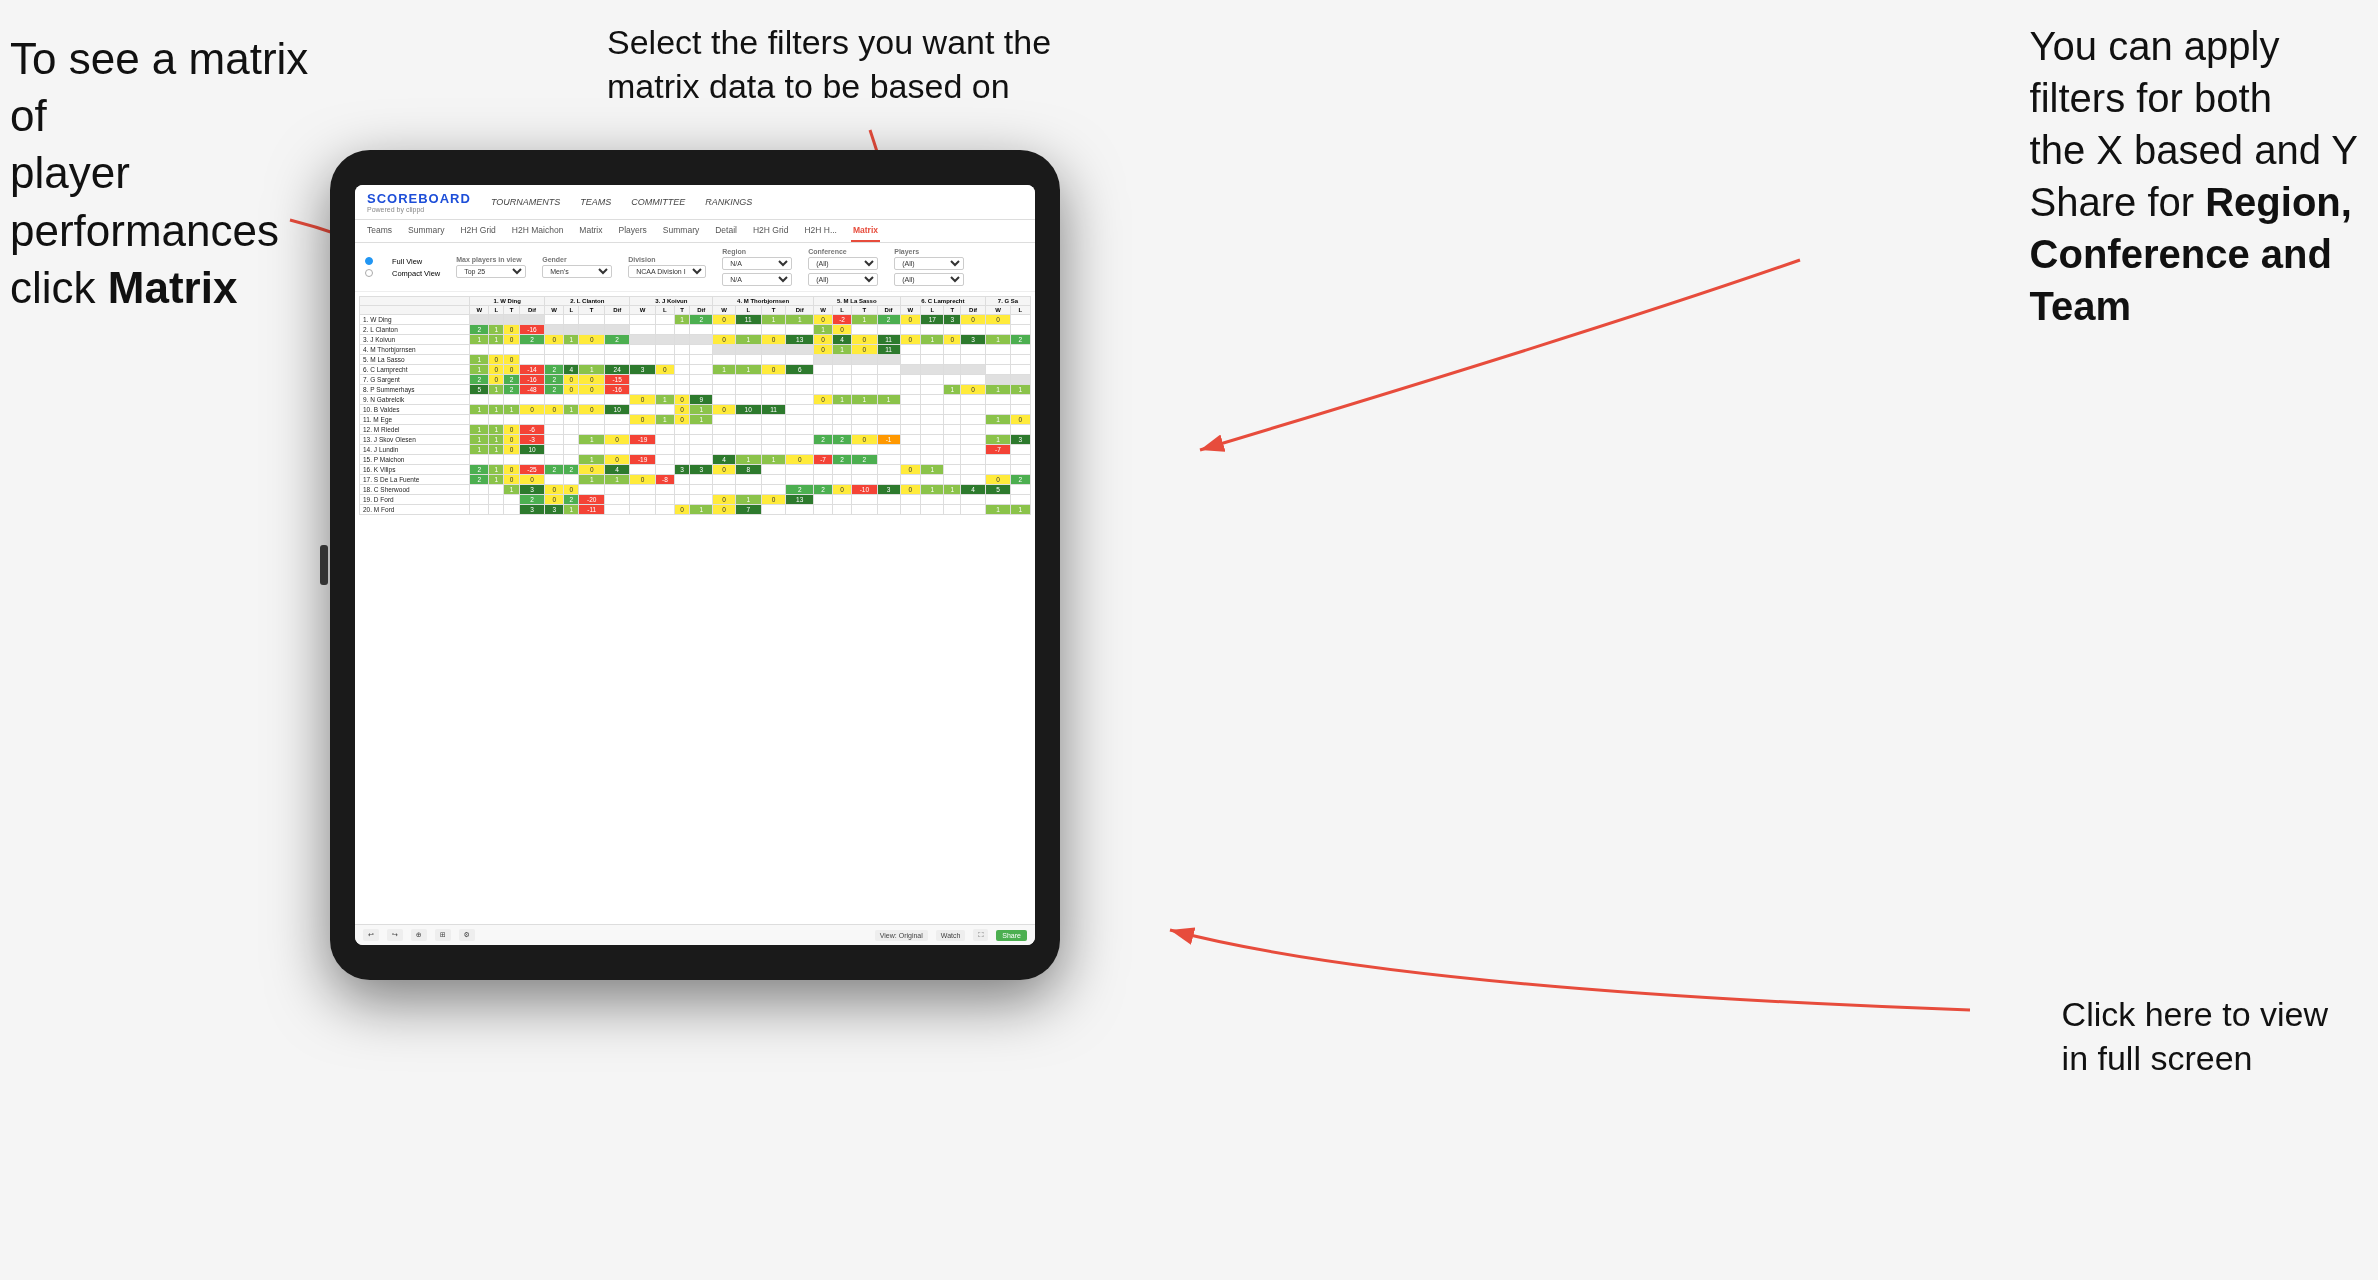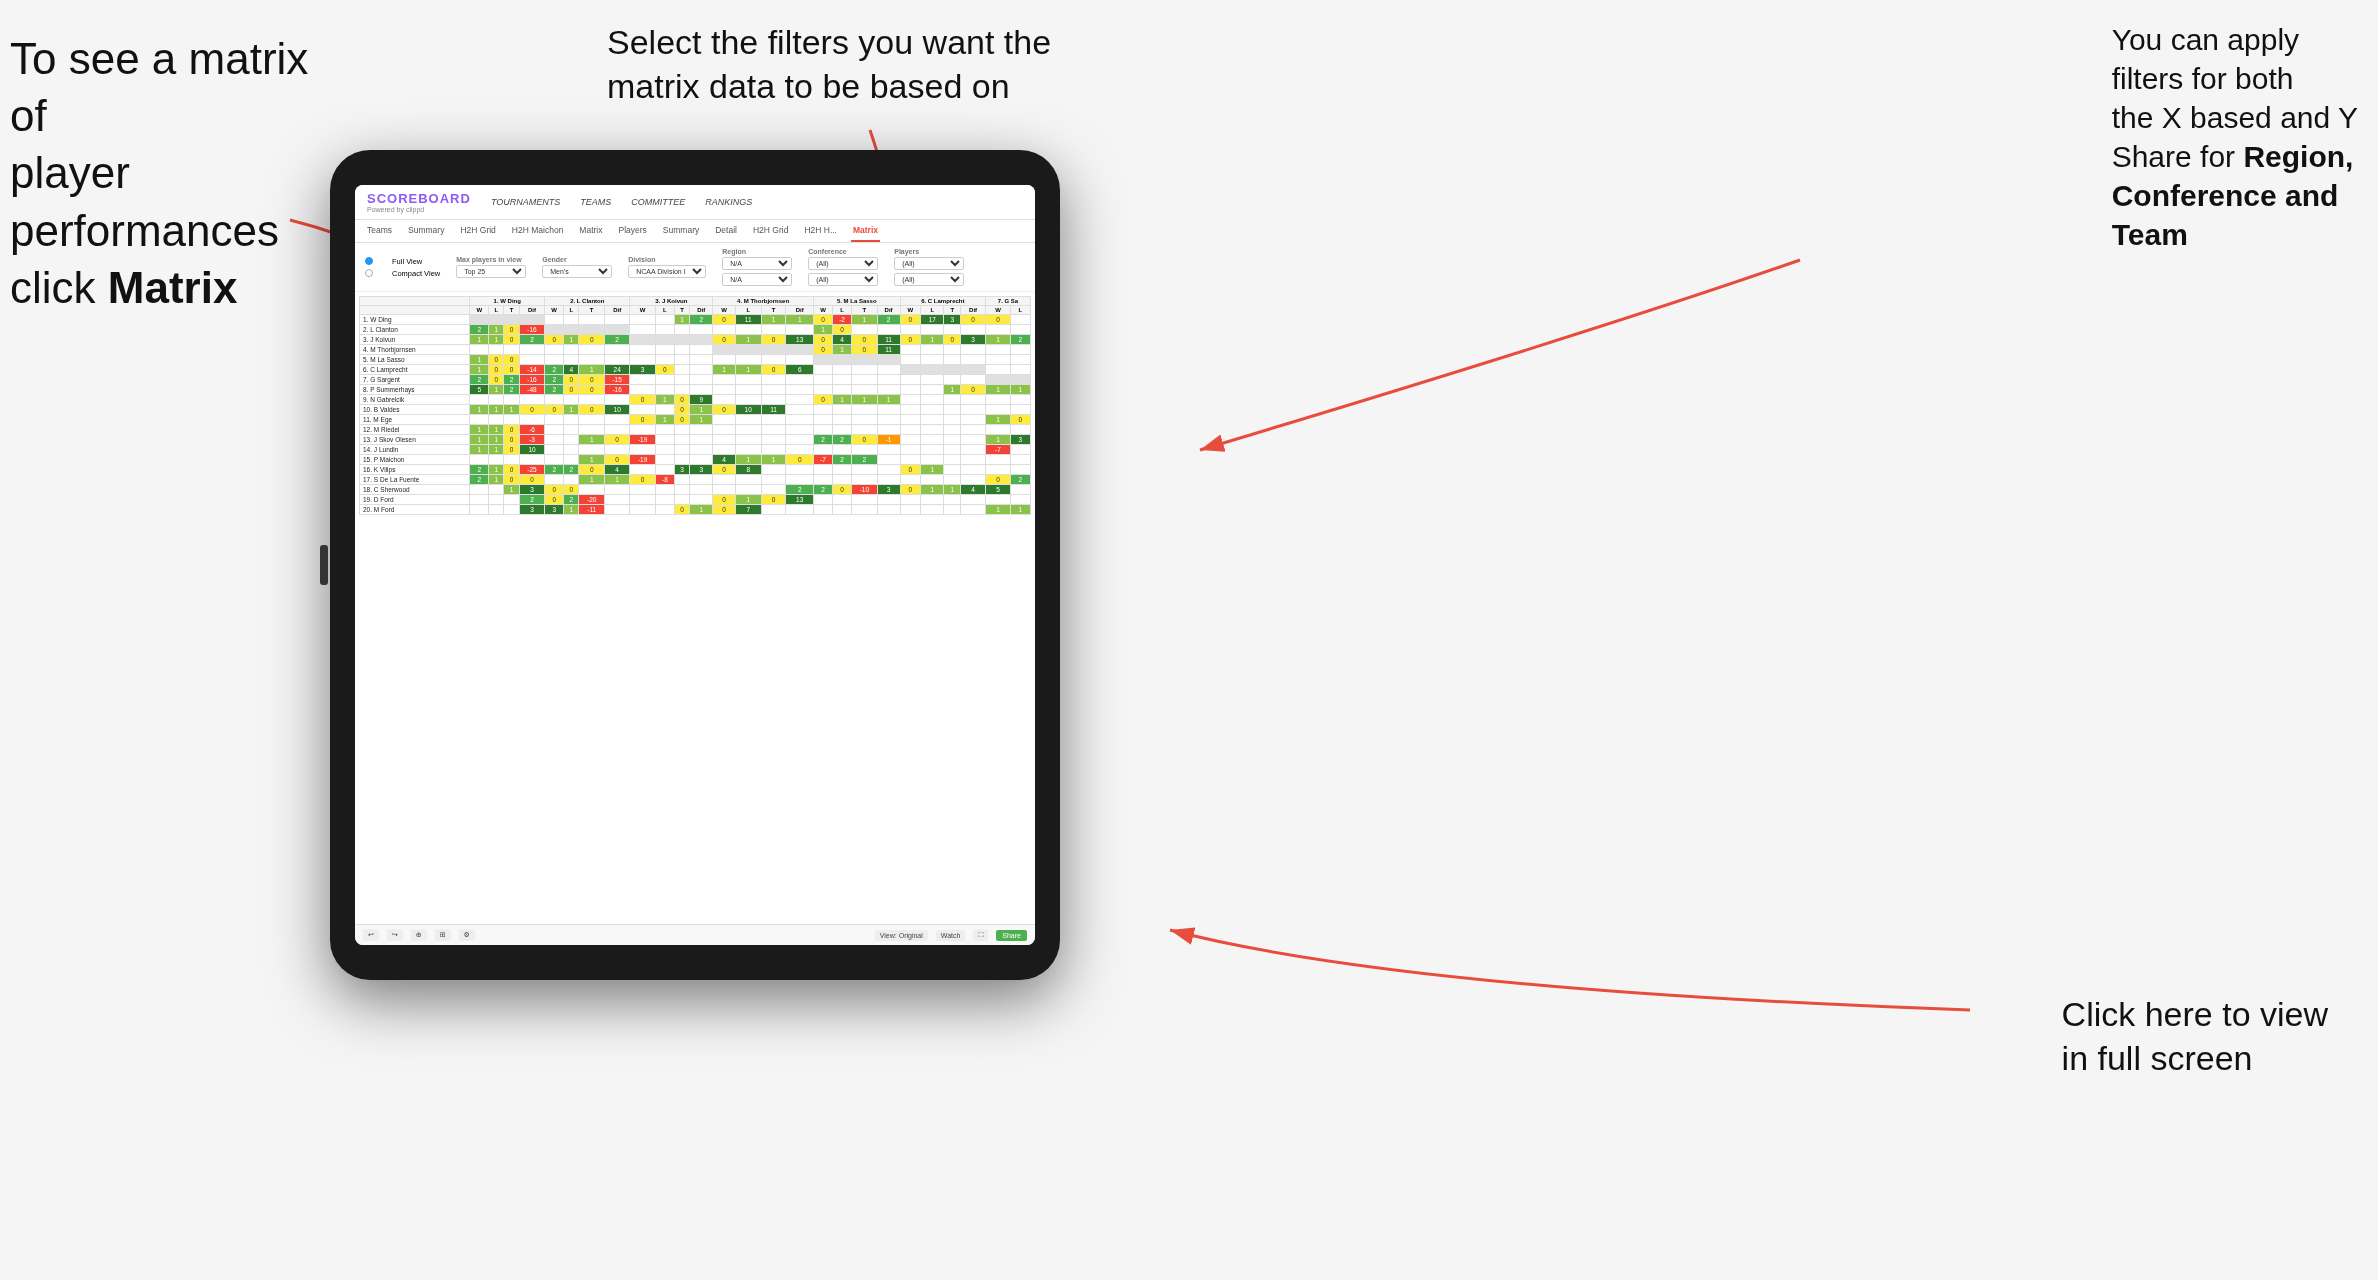--- a/index.html
+++ b/index.html
@@ -77,21 +77,21 @@
       gap: 20px;
       flex-shrink: 0;
     }
     .logo-area {
       display: flex;
       flex-direction: column;
     }
     .logo-text {
       font-size: 13px;
       font-weight: 700;
-      color: #8b5cf6;
+      color: #1d4ed8;
       letter-spacing: 1px;
       text-align: right;
     }
     .logo-sub {
       font-size: 7px;
       color: #888;
     }
     .nav-items {
       display: flex;
       gap: 20px;
@@ -257,21 +257,21 @@
   <span>To see a matrix of</span><br>
   <span>player performances</span><br>
   <span>click </span><strong>Matrix</strong>
 </div>
 
 <div class="annotation" style="position:absolute; top:20px; left:590px; max-width:500px; font-size:34px;margin-left:17px;">
   <span>Select the filters you want the</span><br>
   <span>matrix data to be based on</span>
 </div>
 
-<div class="annotation" style="position:absolute; top:20px; right:20px; max-width:340px; font-size:30px;">
+<div class="annotation" style="position:absolute; top:20px; right:20px; max-width:340px; font-size:40px;">
   <span>You  can apply</span><br>
   <span>filters for both</span><br>
   <span>the X based and Y</span><br>
   <span>Share for </span><strong>Region,</strong><br>
   <strong>Conference and</strong><br>
   <strong>Team</strong>
 </div>
 
 <div class="annotation" style="position:absolute; bottom:200px; right:50px; font-size:34px;">
   <span>Click here to view</span><br>

